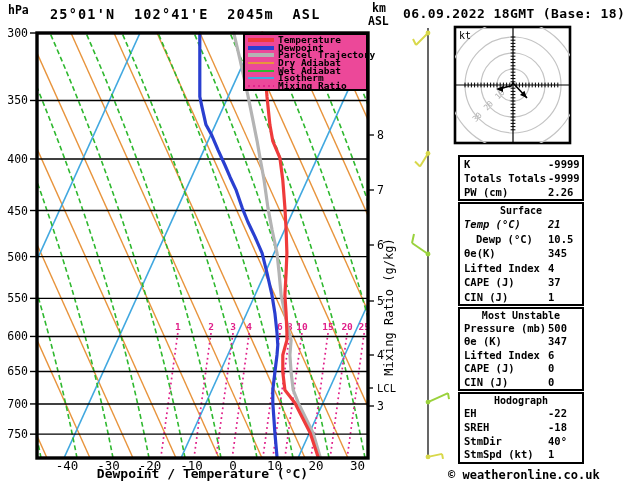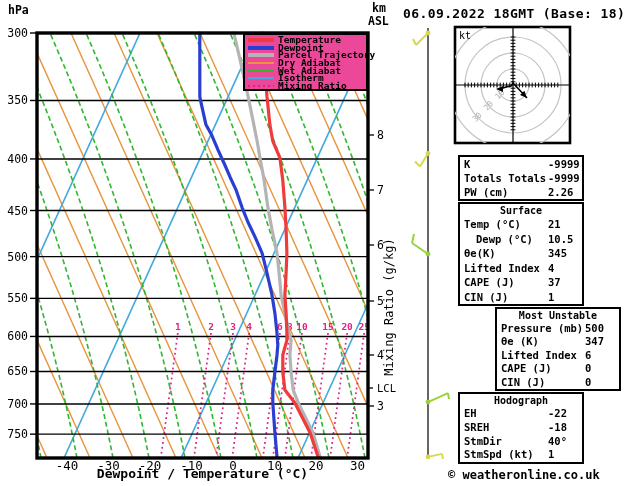--- a/index.html
+++ b/index.html
@@ -261,44 +261,45 @@
           <text x="479.064" y="118.936" font-size="8" fill="#b0b0b0" text-anchor="middle" font-family="&quot;DejaVu Sans Mono&quot;,monospace" transform="rotate(-45 479.064 118.936)">30</text>
         </g>
         <text x="459" y="39" font-size="10" font-family="&quot;DejaVu Sans Mono&quot;,monospace">kt</text>
         <path d="M500 89 L506 87 L511 86 L513 83 L527 98" fill="none" stroke="#000" stroke-width="1.6"></path>
         <polygon points="527,98 520.0306064427514,94.92956787337995 524.4169380522085,90.83565837121988" fill="#000"></polygon>
         <polygon points="496,89 503,86 503,92" fill="#000"></polygon>
       </g>
     </svg>
 
   <div class="abs" id="hpa-unit">hPa</div>
+  <div class="abs" id="station-title">25°01'N  102°41'E  2045m  ASL</div>
   <div class="abs" id="km-unit">km</div>
   <div class="abs" id="asl-unit">ASL</div>
   <div class="abs" id="run-label">06.09.2022 18GMT (Base: 18)</div>
 
   <div class="abs" id="legend"><div class="lrow"><span class="lbar" style="height: 4px; background: rgb(239, 59, 59);"></span><span class="ltxt">Temperature</span></div><div class="lrow"><span class="lbar" style="height: 4px; background: rgb(42, 63, 208);"></span><span class="ltxt">Dewpoint</span></div><div class="lrow"><span class="lbar" style="height: 4px; background: rgb(180, 180, 180);"></span><span class="ltxt">Parcel Trajectory</span></div><div class="lrow"><span class="lbar" style="height: 2px; background: rgb(232, 148, 60);"></span><span class="ltxt">Dry Adiabat</span></div><div class="lrow"><span class="lbar" style="height: 2px; background: rgb(46, 184, 46);"></span><span class="ltxt">Wet Adiabat</span></div><div class="lrow"><span class="lbar" style="height: 2px; background: rgb(65, 168, 224);"></span><span class="ltxt">Isotherm</span></div><div class="lrow"><span class="lbar" style="height: 2px; background: repeating-linear-gradient(90deg, rgb(224, 33, 138) 0px, rgb(224, 33, 138) 2px, transparent 2px, transparent 5px);"></span><span class="ltxt">Mixing Ratio</span></div></div>
 
   <div class="abs" id="x-axis-label">Dewpoint / Temperature (°C)</div>
 
   <div id="tables">
       <div class="tbox" style="top: 155px; height: 46px;">
         <div class="trow" style="height: 14px; line-height: 14px;"><span>K</span><span class="tval">-9999</span></div>
         <div class="trow" style="height: 14px; line-height: 14px;"><span>Totals Totals</span><span class="tval">-9999</span></div>
         <div class="trow" style="height: 14px; line-height: 14px;"><span>PW (cm)</span><span class="tval">2.26</span></div>
       </div>
       <div class="tbox" style="top: 202px; height: 104px;">
         <div class="ttitle">Surface</div>
-        <div class="trow" style="height: 14.5px; line-height: 14.5px;"><span>Temp (°C)</span><span class="tval">21</span></div>
+        <div class="trow" style="height: 14.5px; line-height: 14.5px; font-style: italic;"><span>Temp (°C)</span><span class="tval">21</span></div>
         <div class="trow" style="height: 14.5px; line-height: 14.5px; padding-left: 16px;"><span>Dewp (°C)</span><span class="tval">10.5</span></div>
         <div class="trow" style="height: 14.5px; line-height: 14.5px;"><span>θe(K)</span><span class="tval">345</span></div>
         <div class="trow" style="height: 14.5px; line-height: 14.5px;"><span>Lifted Index</span><span class="tval">4</span></div>
         <div class="trow" style="height: 14.5px; line-height: 14.5px;"><span>CAPE (J)</span><span class="tval">37</span></div>
         <div class="trow" style="height: 14.5px; line-height: 14.5px;"><span>CIN (J)</span><span class="tval">1</span></div>
       </div>
-      <div class="tbox" style="top: 307px; height: 84px; margin-left: 37px;">
+      <div class="tbox" style="top: 307px; height: 84px;">
         <div class="ttitle">Most Unstable</div>
         <div class="trow" style="height: 13.4px; line-height: 13.4px;"><span>Pressure (mb)</span><span class="tval">500</span></div>
         <div class="trow" style="height: 13.4px; line-height: 13.4px;"><span>θe (K)</span><span class="tval">347</span></div>
         <div class="trow" style="height: 13.4px; line-height: 13.4px;"><span>Lifted Index</span><span class="tval">6</span></div>
         <div class="trow" style="height: 13.4px; line-height: 13.4px;"><span>CAPE (J)</span><span class="tval">0</span></div>
         <div class="trow" style="height: 13.4px; line-height: 13.4px;"><span>CIN (J)</span><span class="tval">0</span></div>
       </div>
       <div class="tbox" style="top: 392px; height: 72px;">
         <div class="ttitle">Hodograph</div>
         <div class="trow" style="height: 13.75px; line-height: 13.75px;"><span>EH</span><span class="tval">-22</span></div>

